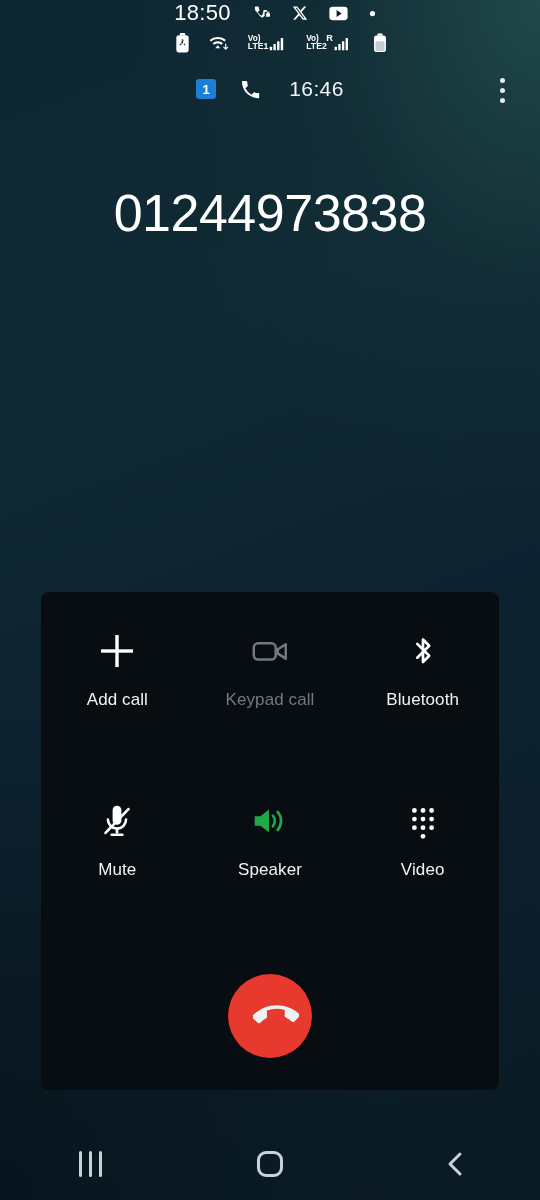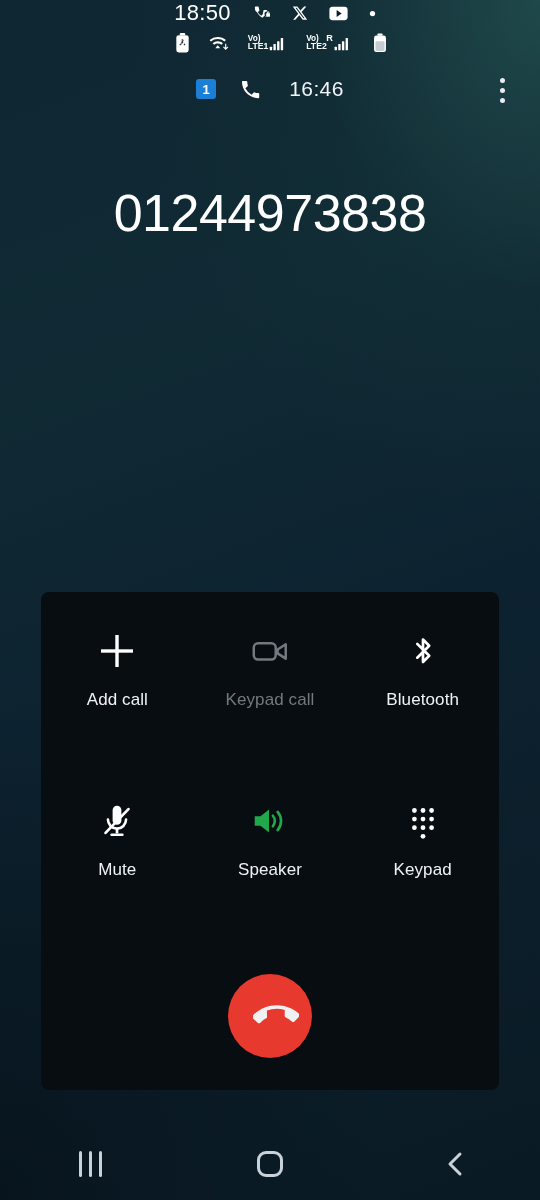--- a/index.html
+++ b/index.html
@@ -280,21 +280,21 @@
               <circle cx="13" cy="20" r="2.5"></circle>
                 <circle cx="22" cy="20" r="2.5"></circle>
                 <circle cx="31" cy="20" r="2.5"></circle>
               <circle cx="13" cy="29" r="2.5"></circle>
                 <circle cx="22" cy="29" r="2.5"></circle>
                 <circle cx="31" cy="29" r="2.5"></circle>
               <circle cx="22" cy="38" r="2.5"></circle>
             </g>
           </svg>
         </span>
-        <span class="lbl">Keypad</span>
+        <span class="lbl">Video</span>
       </div>
 
     </div>
 
     <div class="endcall-wrap">
       <button class="endcall" aria-label="End call" title="End call">
         <span class="ico">
           <svg width="46" height="46" viewBox="0 0 48 48">
             <g transform="rotate(133 24 24)">
               <path fill="#f0f1f2" d="M13.2 21.6a30.4 30.4 0 0 0 13.2 13.2l4.4-4.4c.6-.6 1.4-.8 2-.4 2.4.8 4.8 1.2 7.4 1.2 1.2 0 2 1 2 2V40c0 1.2-.8 2-2 2C21.4 42 6 26.6 6 8c0-1.2 1-2 2-2h7c1.2 0 2 .8 2 2 0 2.6.4 5 1.2 7.4.2.8 0 1.6-.4 2z"></path>

